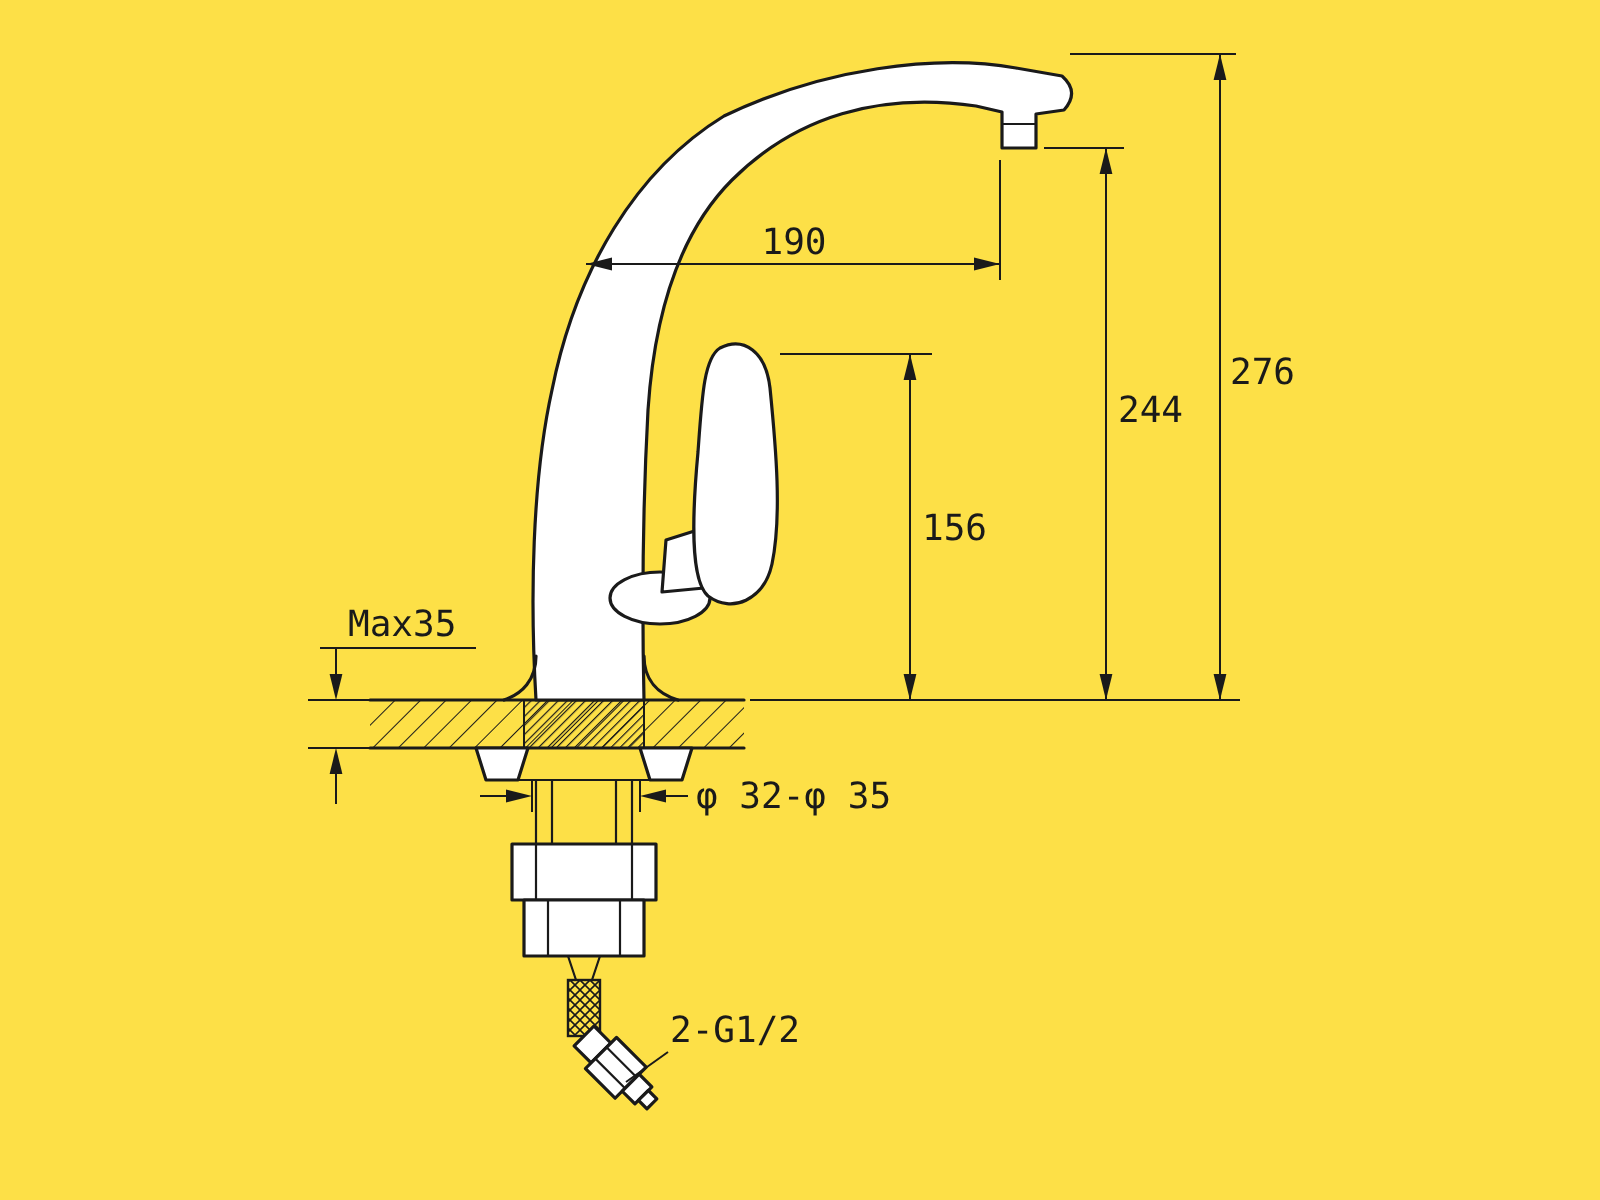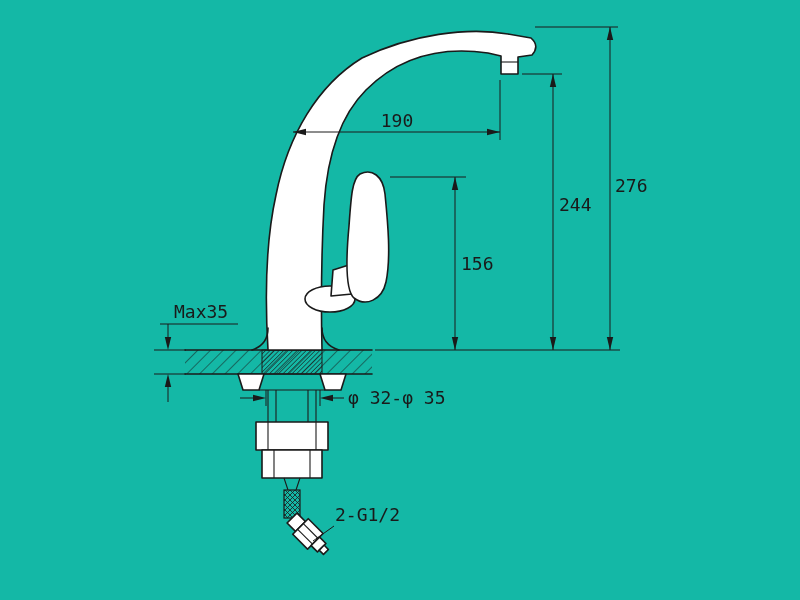--- a/index.html
+++ b/index.html
@@ -1,16 +1,16 @@
 <!DOCTYPE html>
 <html><head>
 <meta charset="utf-8">
 <style>
   html,body{margin:0;padding:0;background:#ffffff;}
-  .canvas{position:relative;width:800px;height:600px;background:#14b8a6;overflow:hidden;}
+  .canvas{position:relative;width:800px;height:600px;background:#fde047;overflow:hidden;}
   svg text{
     font-family:"DejaVu Sans Mono","Liberation Mono",monospace;
     font-size:18px;
     fill:#1a1a1a;
   }
   .obj{stroke:#1a1a1a;stroke-width:1.6;fill:none;stroke-linejoin:round;stroke-linecap:round;}
   .objf{stroke:#1a1a1a;stroke-width:1.6;fill:#ffffff;stroke-linejoin:round;}
   .thin{stroke:#1a1a1a;stroke-width:1.1;fill:none;}
   .dim{stroke:#1a1a1a;stroke-width:1;fill:none;}
   .arr{fill:#1a1a1a;stroke:none;}

